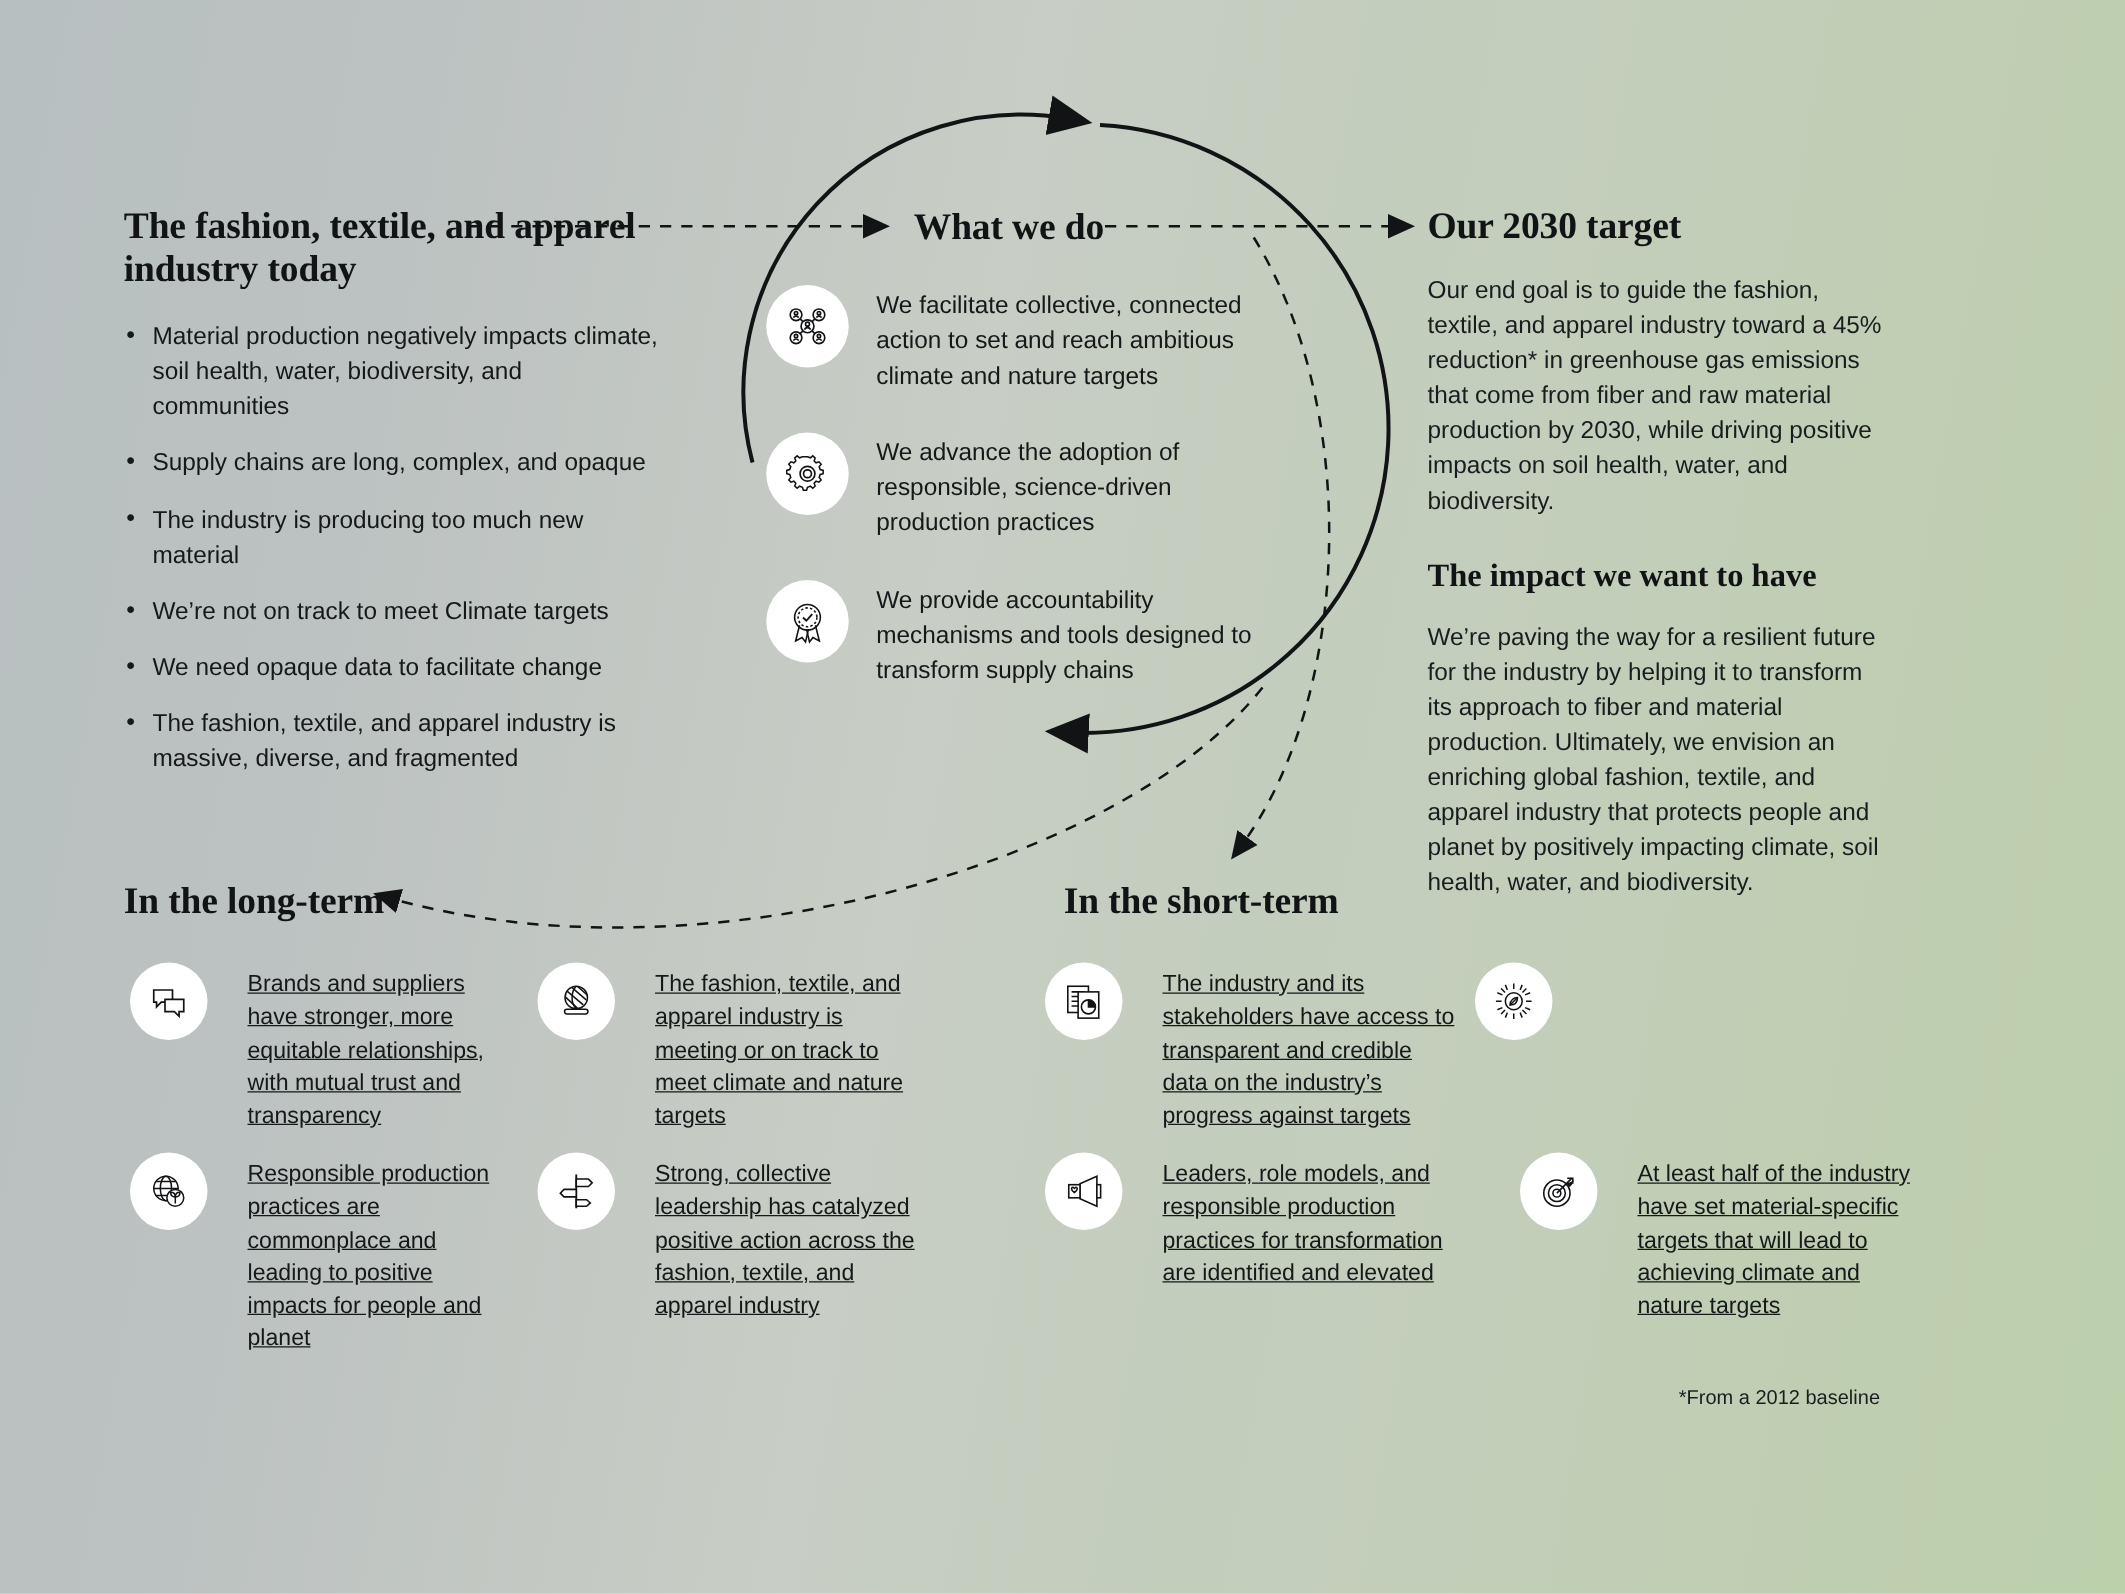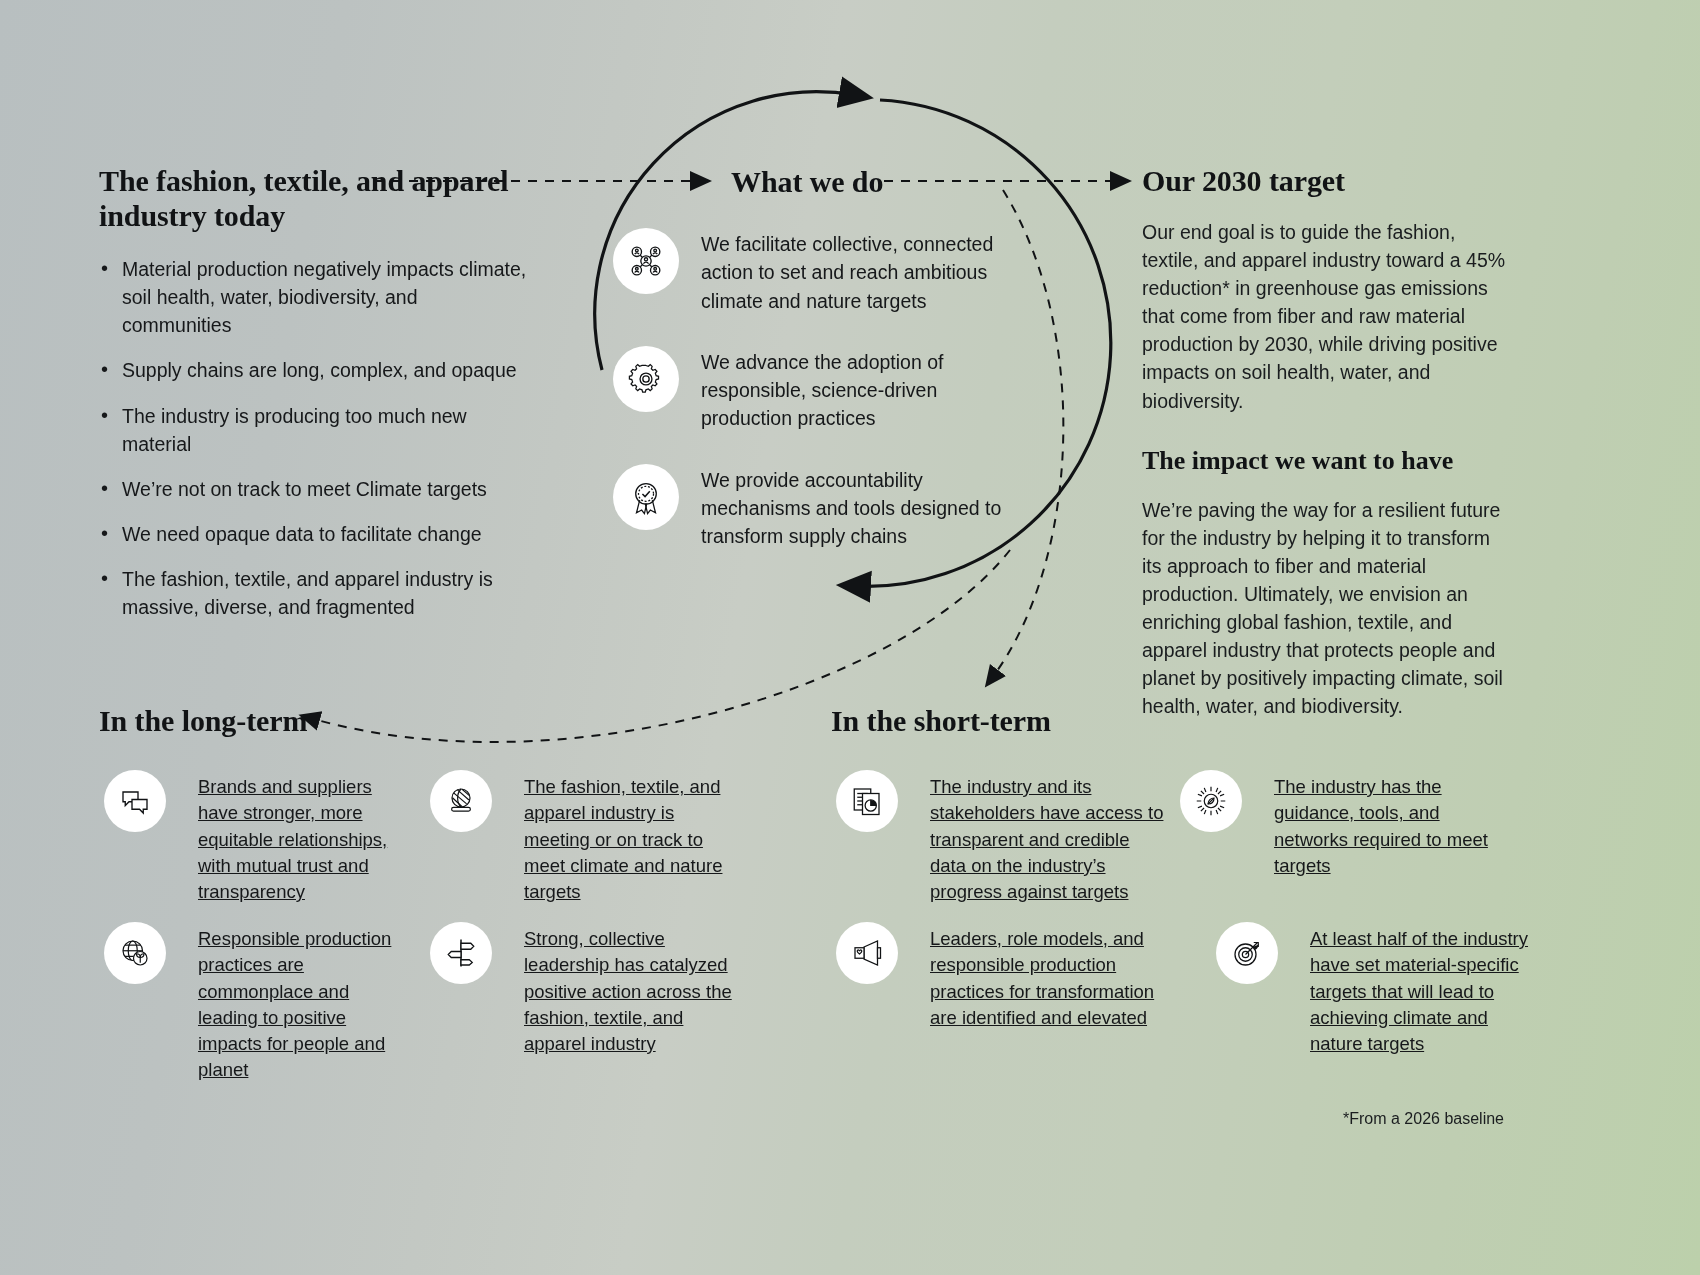--- a/index.html
+++ b/index.html
@@ -73,21 +73,21 @@
   .icon-circle svg { display: block; }
 
   
   #target-block { position: absolute; left: 1142px; top: 163px; width: 370px; }
   #target-block h2 { margin-bottom: 17px; }
   #target-block .body-txt { margin-bottom: 30px; }
   #target-block h3 { margin-bottom: 18px; }
 
   
   #longterm-title { position: absolute; left: 99px; top: 703px; }
-  #shortterm-title { position: absolute; left: 831px; top: 703px; text-align: right; }
+  #shortterm-title { position: absolute; left: 851px; top: 703px; text-align: right; }
 
   
   .quad { position: absolute; display: flex; align-items: flex-start; }
   .quad .ico { flex: 0 0 62px; }
   .quad .txt { margin-left: 32px; font-size: 18.5px; line-height: 1.42; padding-top: 4px; text-decoration: underline; }
 
   #q-lt-1 { left: 104px; top: 770px; width: 300px; }
   #q-lt-2 { left: 430px; top: 770px; width: 315px; }
   #q-lt-3 { left: 104px; top: 922px; width: 300px; }
   #q-lt-4 { left: 430px; top: 922px; width: 315px; }
@@ -305,21 +305,20 @@
                    M37.5 10.5 l-4.2 4.2 M14.7 33.3 l-4.2 4.2
                    M15 6.5 l2.2 5.4 M30.8 36.1 l2.2 5.4
                    M6.5 33 l5.4-2.2 M36.1 17.2 l5.4-2.2
                    M6.5 15 l5.4 2.2 M36.1 30.8 l5.4 2.2
                    M15 41.5 l2.2-5.4 M30.8 11.9 l2.2-5.4"></path>
           <path d="M20 28 c0-5 4-8 8-8 0 5-3 8-8 8z"></path>
           <path d="M20 28 L27.5 20.5"></path>
         </svg>
       </div>
     </div>
-    <div class="txt">The industry has the guidance, tools, and networks required to meet targets</div>
   </div>
 
   <div class="quad" id="q-st-3">
     <div class="ico">
       <div class="icon-circle sm">
         <svg width="36" height="36" viewBox="0 0 48 48" fill="#fff" stroke="#111315" stroke-width="1.7">
           <path d="M20 16 L38 8 v32 L20 32z"></path>
           <rect x="8" y="17" width="12" height="14"></rect>
           <rect x="38" y="17" width="4" height="14"></rect>
           <path d="M11 21.5 c0-1.6 1.3-2.2 2.2-1.2 L14 21 l.8-.7 c.9-1 2.2-.4 2.2 1.2 0 1.6-3 3.9-3 3.9s-3-2.3-3-3.9z"></path>
@@ -338,15 +337,15 @@
           <circle cx="22" cy="26" r="4.2"></circle>
           <path d="M22 26 L38 10"></path>
           <path d="M33 10 h6 v6" stroke-width="1.6"></path>
           <path d="M31.5 15.5 c3-1 6-1 8.5-3.5 -1 3.5-2 6-4.5 7.5z" fill="#111315" stroke="none"></path>
         </svg>
       </div>
     </div>
     <div class="txt">At least half of the industry have set material-specific targets that will lead to achieving climate and nature targets</div>
   </div>
 
-  <div id="footnote">*From a 2026 baseline</div>
+  <div id="footnote">*From a 2012 baseline</div>
 
 </div>
 
 </body></html>

